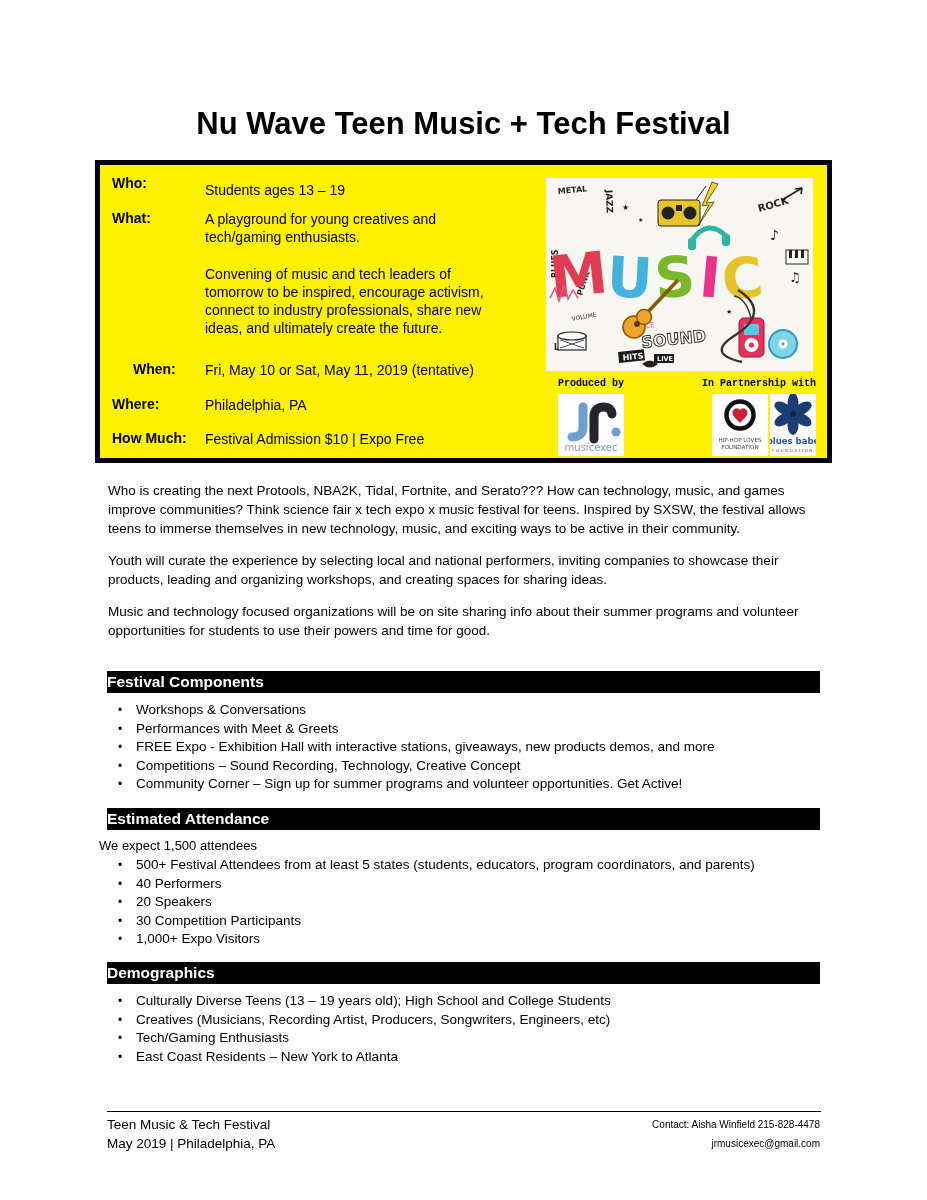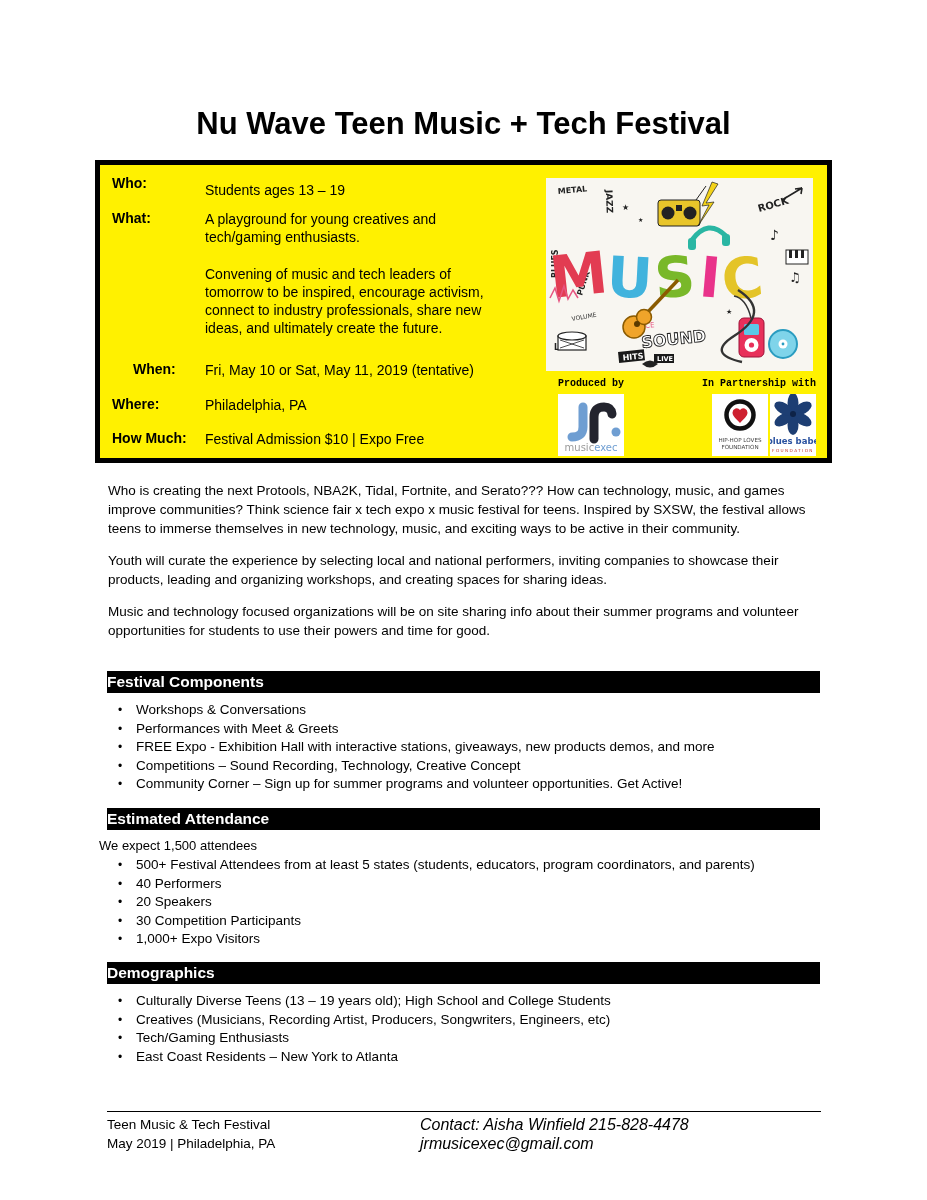--- a/index.html
+++ b/index.html
@@ -31,21 +31,21 @@
 
   .bullets{left:107px;width:716px;}
   .brow{display:flex;line-height:18.5px;font-size:13.5px;}
   .bullet{width:29px;padding-left:11px;box-sizing:border-box;flex:0 0 29px;font-size:12px;}
   .btext{flex:1;}
   .intro{left:99px;width:716px;font-size:13px;line-height:18px;}
 
   
   .footline{left:107px;width:714px;border-top:1.6px solid #000;height:0;}
   .foot-left{left:107px;font-size:13.5px;line-height:19px;}
-  .foot-right{left:420px;width:400px;font-size:16px;line-height:19px;font-style:italic;}
+  .foot-right{left:420px;width:400px;text-align:right;font-size:10px;line-height:19px;}
 
   svg text{font-family:"DejaVu Sans", sans-serif;}
 </style>
 </head>
 <body>
 
 <div class="page">
 
   <div class="abs title">Nu Wave Teen Music + Tech Festival</div>
 

